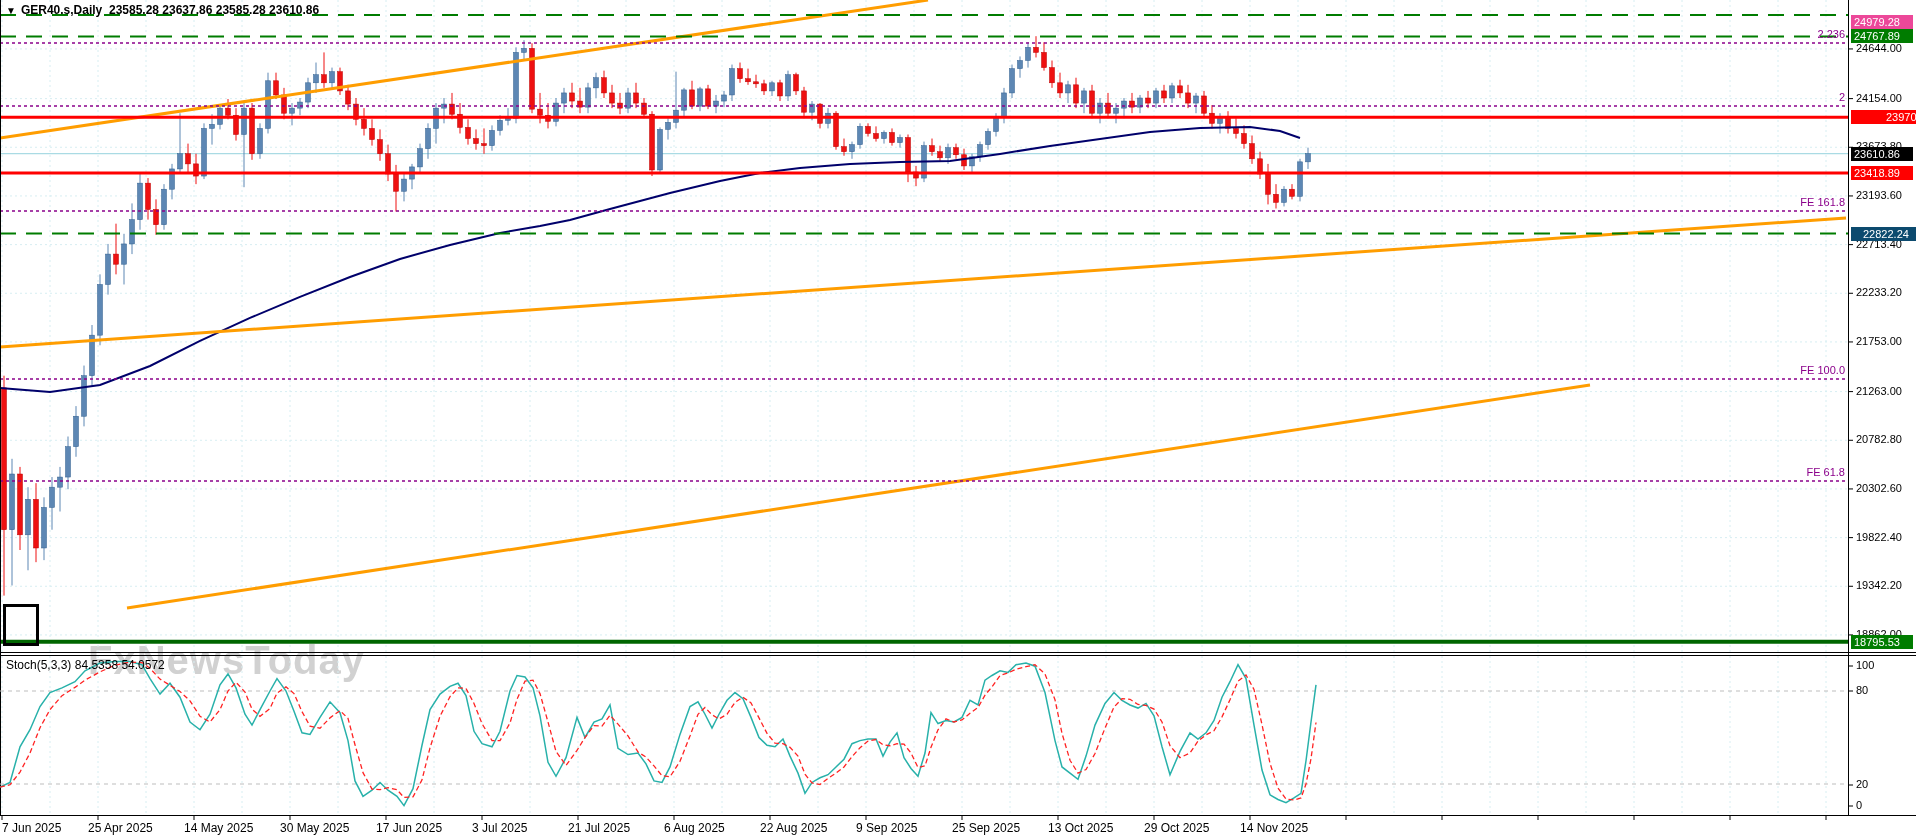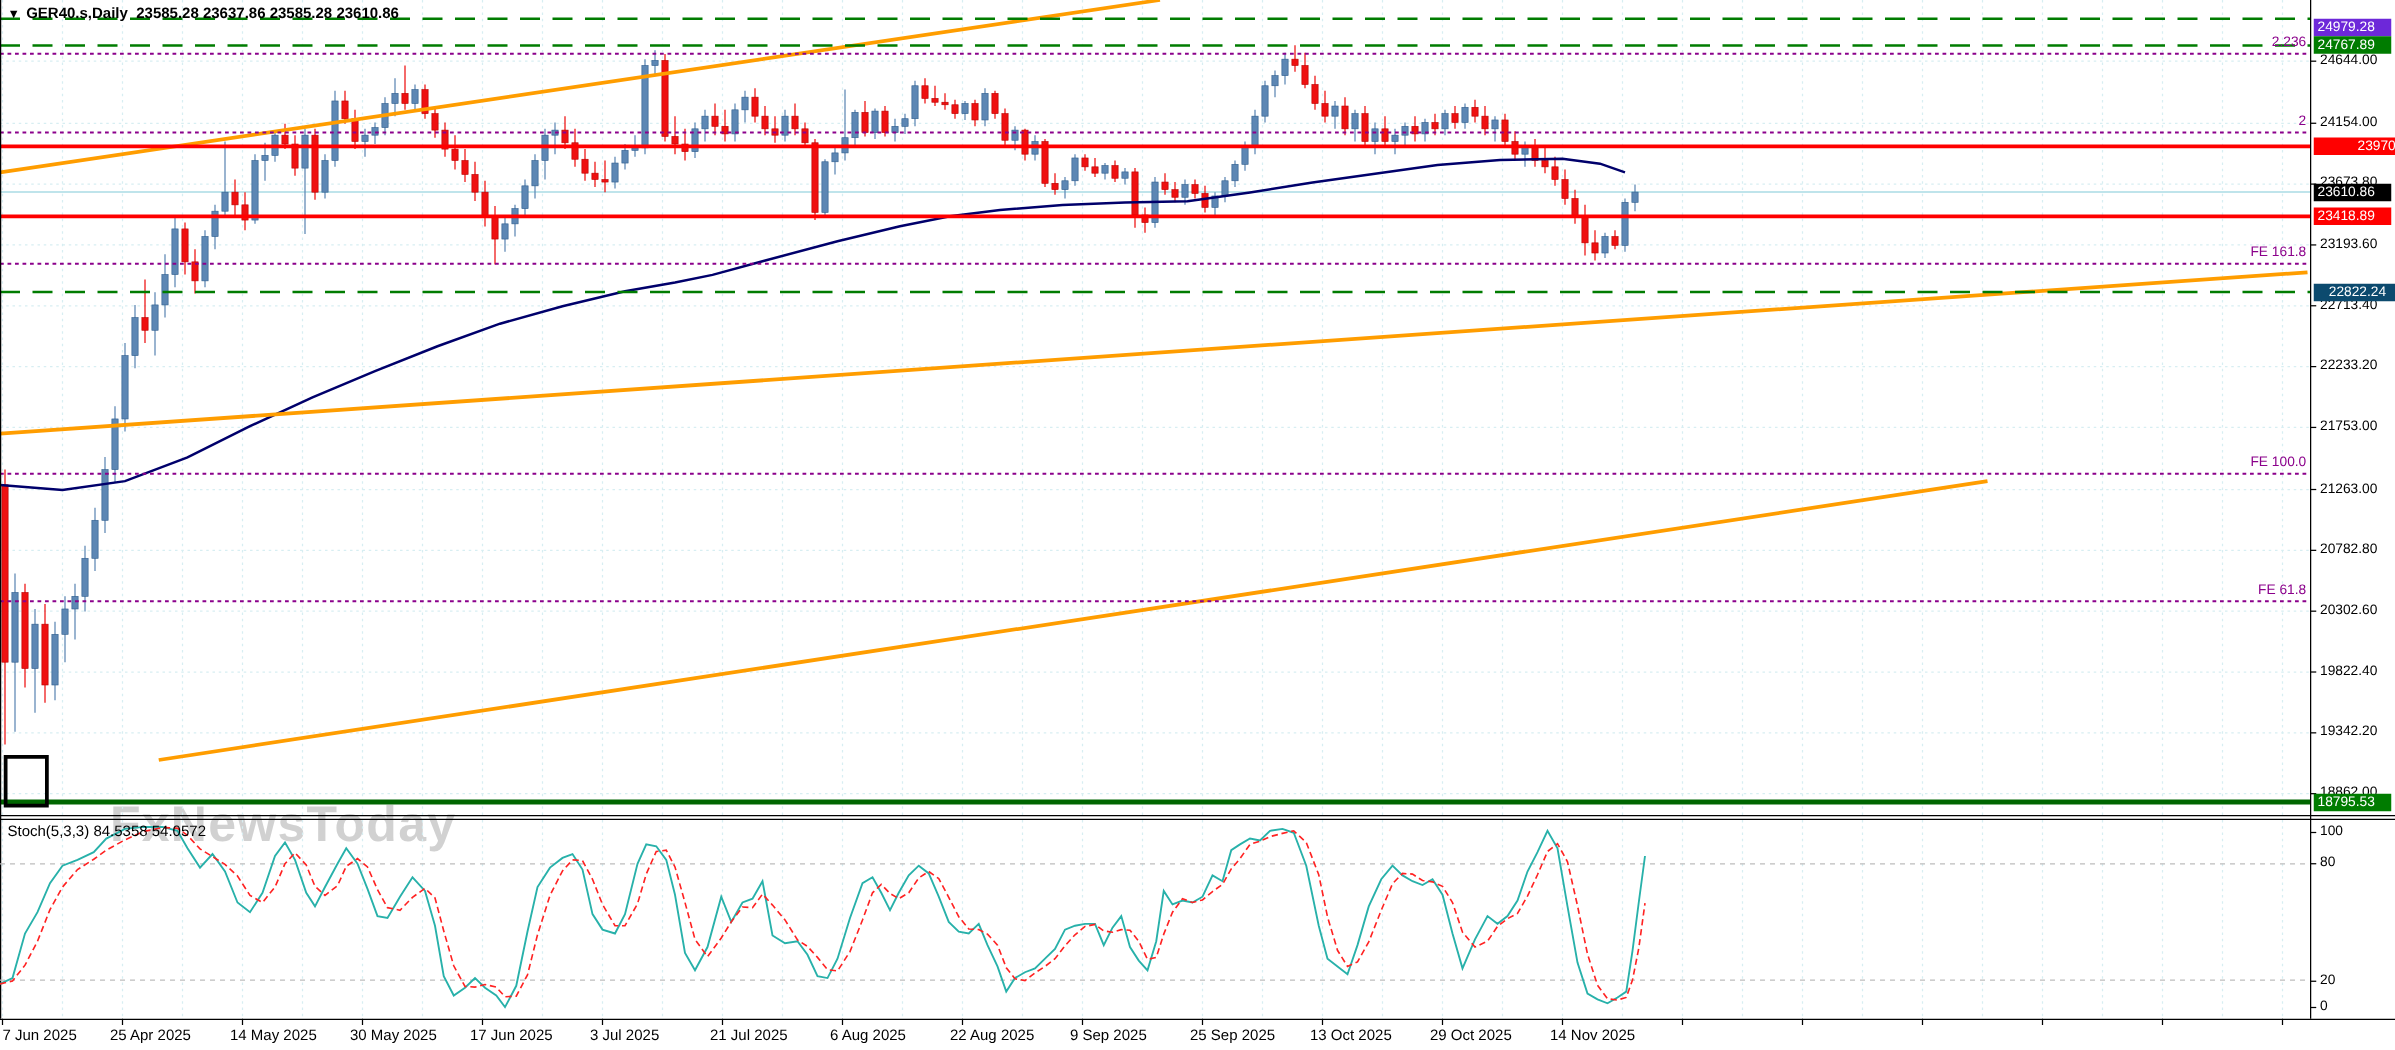--- a/index.html
+++ b/index.html
@@ -532,21 +532,21 @@
       <div class="axis-label" style="left: 1856px; top: 188.946px;">23193.60</div>
       <div class="axis-label" style="left: 1856px; top: 237.613px;">22713.40</div>
       <div class="axis-label" style="left: 1856px; top: 286.281px;">22233.20</div>
       <div class="axis-label" style="left: 1856px; top: 334.948px;">21753.00</div>
       <div class="axis-label" style="left: 1856px; top: 384.608px;">21263.00</div>
       <div class="axis-label" style="left: 1856px; top: 433.276px;">20782.80</div>
       <div class="axis-label" style="left: 1856px; top: 481.943px;">20302.60</div>
       <div class="axis-label" style="left: 1856px; top: 530.61px;">19822.40</div>
       <div class="axis-label" style="left: 1856px; top: 579.277px;">19342.20</div>
       <div class="axis-label" style="left: 1856px; top: 627.945px;">18862.00</div>
-      <div class="badge" style="left: 1851px; top: 15px; background: #6d28d9;">24979.28</div>
+      <div class="badge" style="left: 1851px; top: 15px; background: #ec4899;">24979.28</div>
       <div class="badge" style="left: 1851px; top: 29.3951px; background: rgb(0, 124, 0);">24767.89</div>
       <div class="badge" style="left: 1851px; top: 110.198px; background: rgb(255, 0, 0); padding-left: 35px;">23970.61</div>
       <div class="badge" style="left: 1851px; top: 146.658px; background: rgb(0, 0, 0);">23610.86</div>
       <div class="badge" style="left: 1851px; top: 166.113px; background: rgb(255, 0, 0);">23418.89</div>
       <div class="badge" style="left: 1851px; top: 226.583px; background: #0c4a6e; padding-left: 12px;">22822.24</div>
       <div class="badge" style="left: 1851px; top: 634.681px; background: rgb(0, 124, 0);">18795.53</div>
       <div class="fib-label" style="right: 71px; top: 27.9715px;">2.236</div>
       <div class="fib-label" style="right: 71px; top: 91.0099px;">2</div>
       <div class="fib-label" style="right: 71px; top: 196.006px;">FE 161.8</div>
       <div class="fib-label" style="right: 71px; top: 364.041px;">FE 100.0</div>

